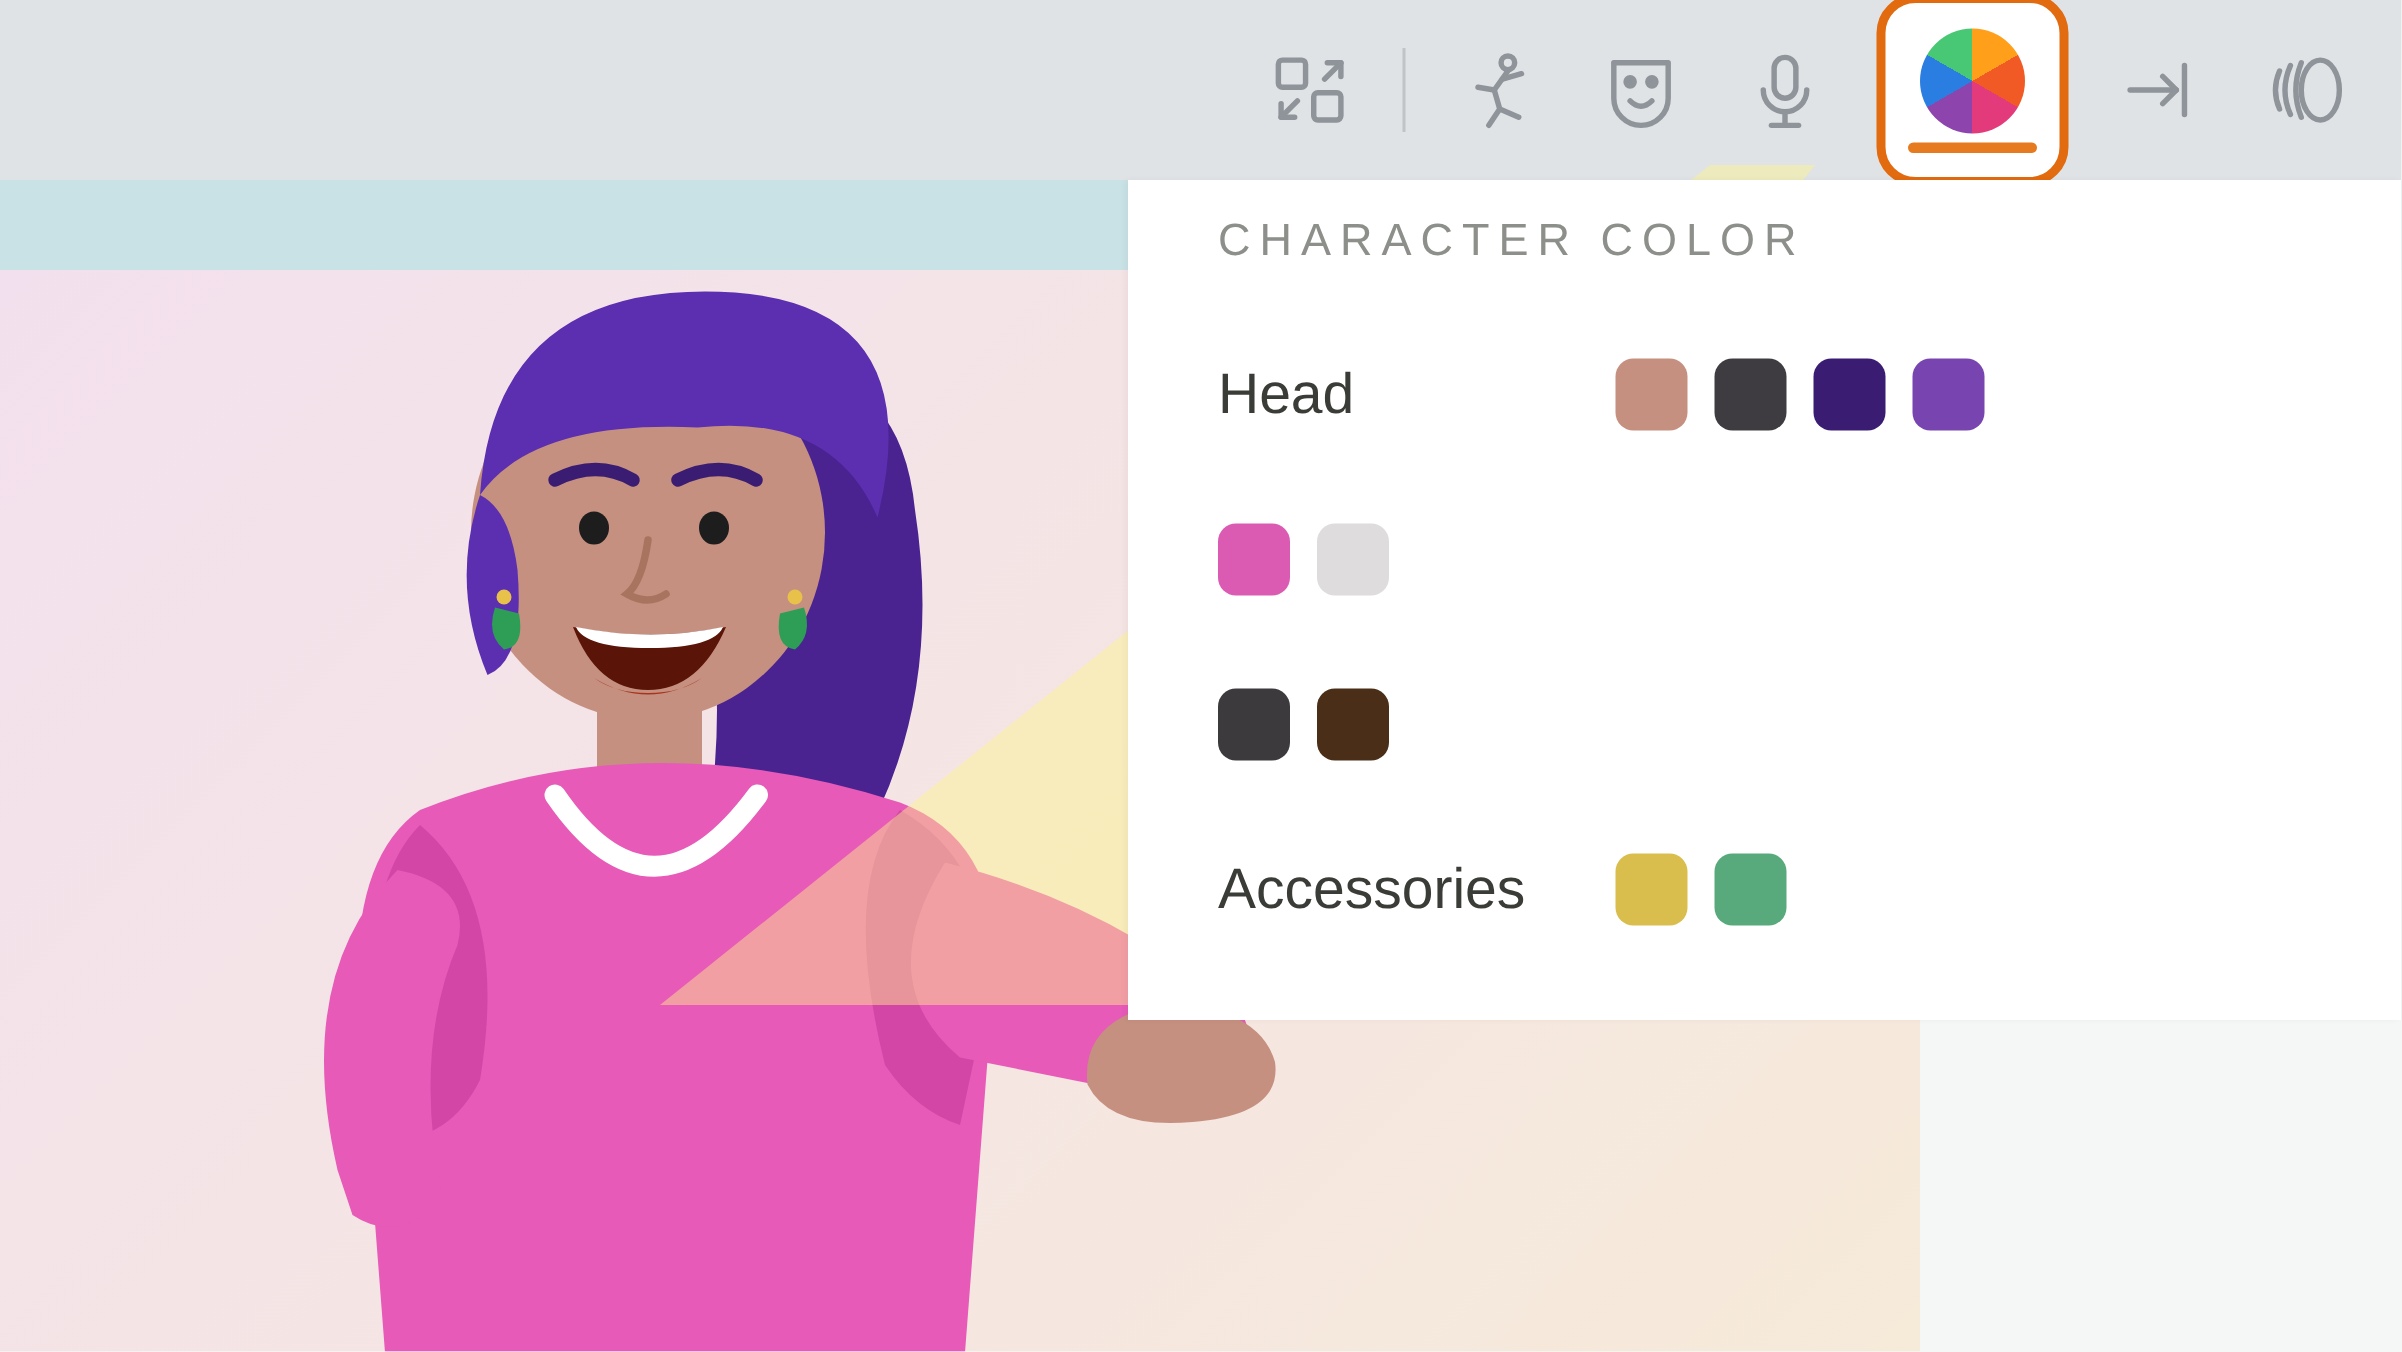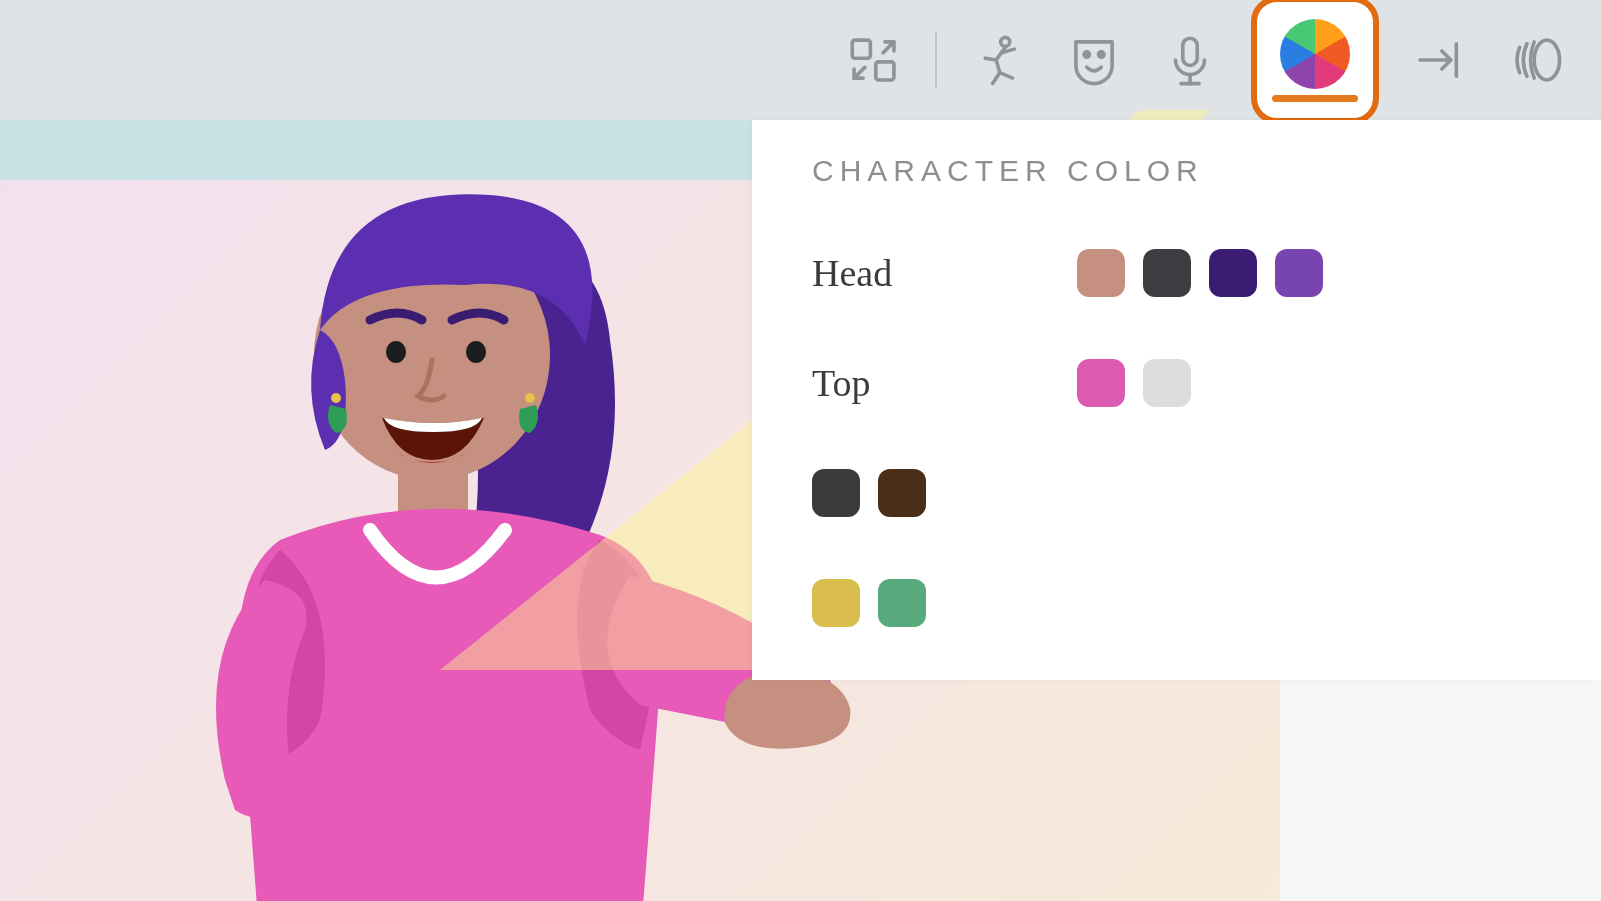--- a/index.html
+++ b/index.html
@@ -81,21 +81,21 @@
     height: 560px;
   }
 
   
   .panel {
     position: absolute;
     left: 752px; top: 120px;
     right: 0;
     height: 560px;
     background: #ffffff;
-    padding: 34px 60px 30px 60px;
+    padding: 24px 60px 30px 60px;
     box-shadow: -2px 0 4px rgba(0,0,0,0.04);
   }
   .panel-badge {
     position: absolute;
     left: 1223px; top: 120px; 
     width: 80px; height: 560px;
     background: #c9e2e6;
   }
   .panel-title {
     font-size: 30px;
@@ -107,21 +107,20 @@
   }
   .row {
     display: flex;
     align-items: center;
     height: 110px;
   }
   .row-label {
     flex: 0 0 265px;
     font-size: 38px;
     color: #3a3c37;
-    font-family: Liberation Serif, serif;
   }
   .swatches {
     display: flex;
     gap: 18px;
   }
   .swatch {
     width: 48px; height: 48px;
     border-radius: 12px;
     cursor: pointer;
   }
@@ -254,33 +253,33 @@
     <div class="row-label">Head</div>
     <div class="swatches">
       <div class="swatch" style="background:#c69080"></div>
       <div class="swatch" style="background:#3e3c40"></div>
       <div class="swatch" style="background:#3a1d72"></div>
       <div class="swatch" style="background:#7744b0"></div>
     </div>
   </div>
 
   <div class="row">
-    <div class="row-label">Top</div>
     <div class="swatches">
       <div class="swatch" style="background:#db5bb3"></div>
       <div class="swatch" style="background:#dedcdc"></div>
     </div>
   </div>
 
   <div class="row">
     <div class="swatches">
       <div class="swatch" style="background:#3c3a3d"></div>
       <div class="swatch" style="background:#4a2e17"></div>
     </div>
   </div>
 
   <div class="row">
+    <div class="row-label">Accessories</div>
     <div class="swatches">
       <div class="swatch" style="background:#d9bd4d"></div>
       <div class="swatch" style="background:#58a97c"></div>
     </div>
   </div>
 </div>
 
 </body></html>

